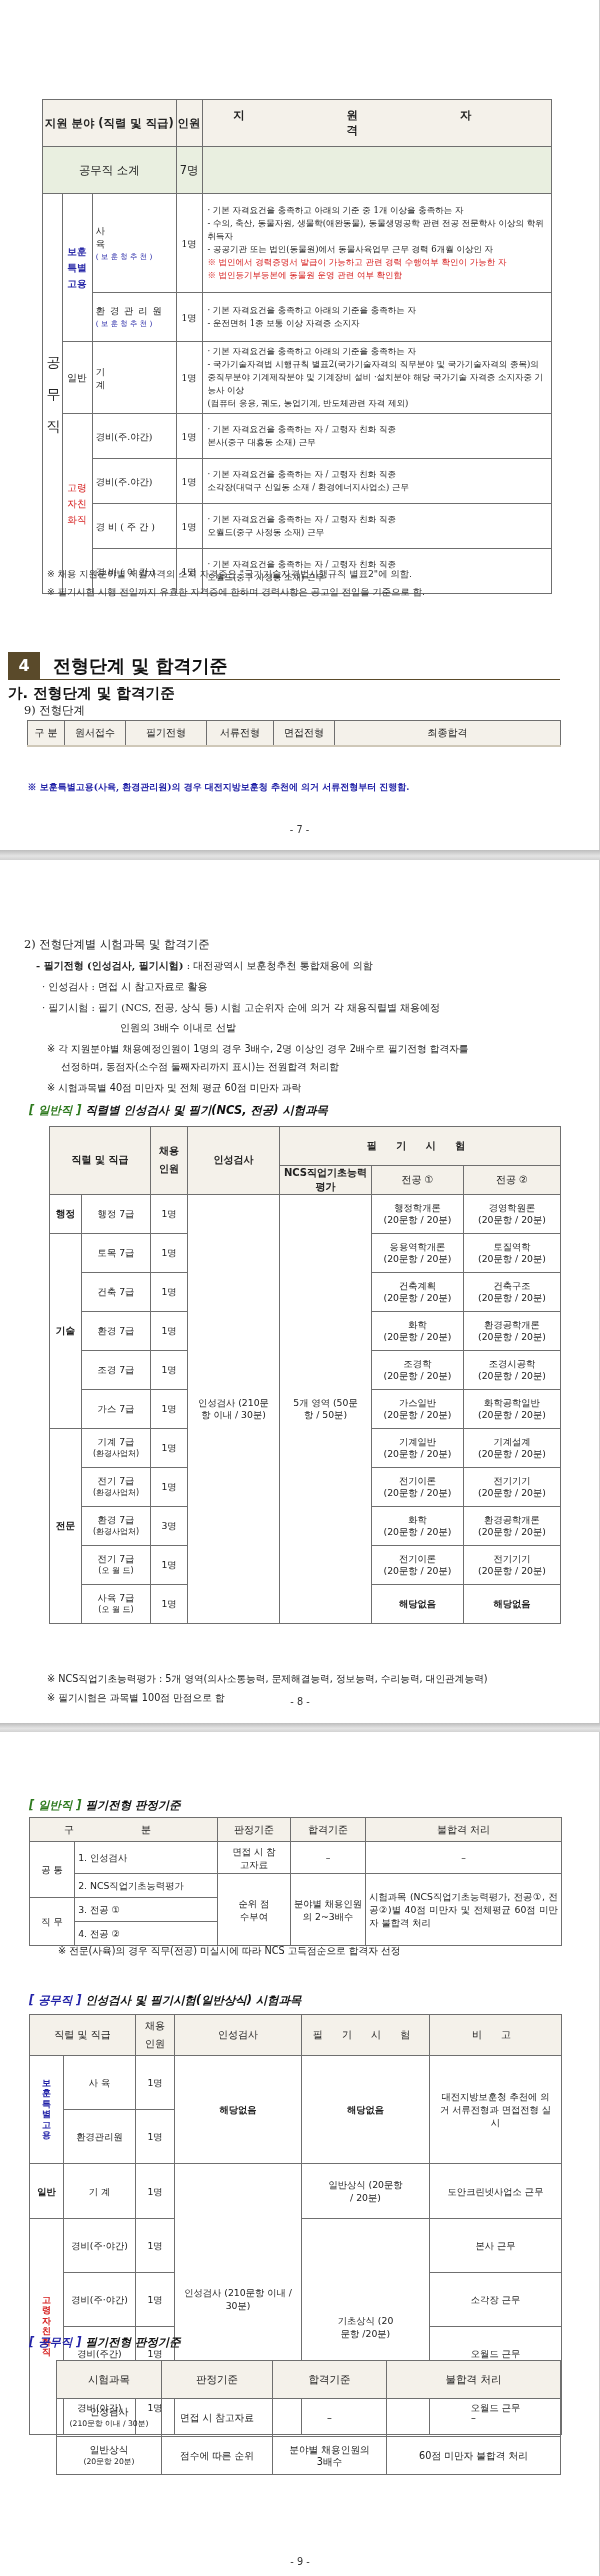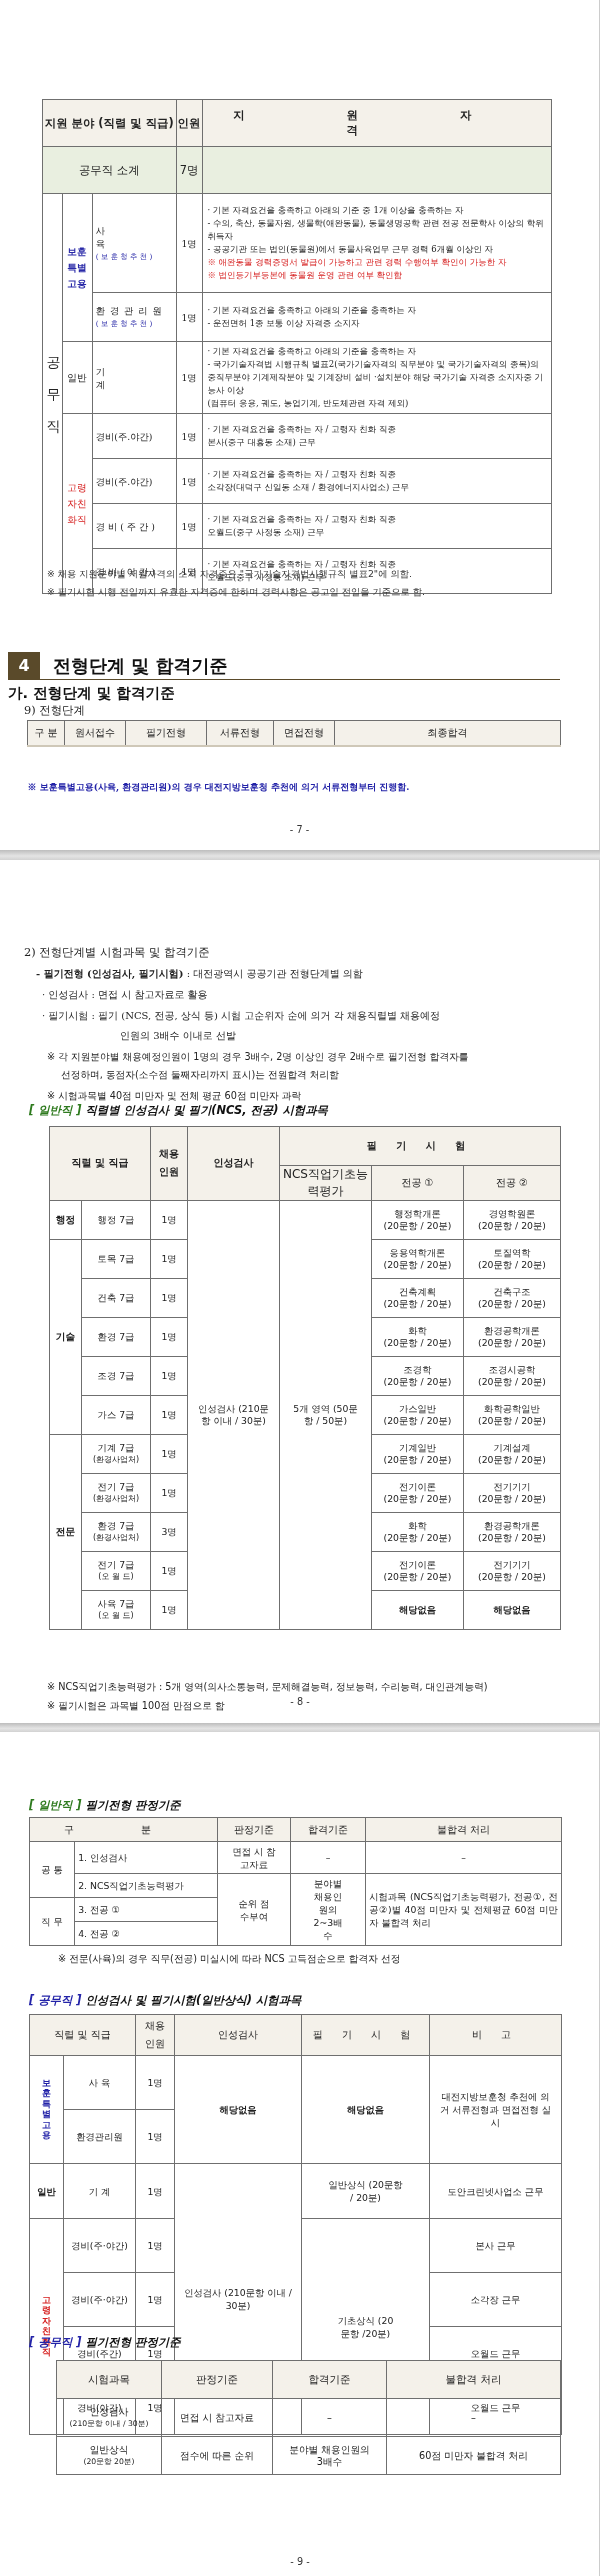--- a/index.html
+++ b/index.html
@@ -38,21 +38,21 @@
   .sec-title { position: absolute; left: 45px; top: 0; font-size: 18px; font-weight: bold; line-height: 27.6px; color: #111; }
   .sub-head { position: absolute; left: 8px; font-size: 14.6px; font-weight: bold; color: #111; }
   .sub-sub { position: absolute; left: 24px; font-size: 11.4px; font-family: "DejaVu Serif", serif; color: #222; }
 
   .t2 { position: absolute; left: 27px; top: 720px; width: 534px; border: 1.6px solid #111; }
   .t2 td { height: 25px; text-align: center; font-size: 10px; }
   .t2 tr:first-child td { background: #f4f1ea; border-bottom: 2.4px solid #cfc8b8; }
   .blue-note { position: absolute; left: 27.6px; top: 781px; color: #2323a8; font-weight: bold; font-size: 9px; font-family: "DejaVu Serif", serif; }
 
   
-  .p2text { position: absolute; left: 24px; font-size: 10px; color: #222; margin-top: 8px; }
+  .p2text { position: absolute; left: 24px; font-size: 10px; color: #222; }
   .p2text.serif { font-family: "DejaVu Serif", serif; }
   .tag-green { color: #2e7a1e; font-weight: bold; }
   .tag-blue { color: #2323a8; font-weight: bold; }
   .tbl-title { position: absolute; left: 29px; font-size: 11.4px; font-weight: bold; color: #111; font-style: italic; }
 
   .t3 { position: absolute; left: 49px; top: 1128px; width: 512px; border: 1.6px solid #111; }
   .t3 th { background: #f4f1ea; font-weight: bold; font-size: 10px; }
   .t3 td { text-align: center; font-size: 9.3px; line-height: 12px; height: 39px; }
   .t3 .grp { font-weight: bold; font-size: 9.7px; }
   .t3 .bold { font-weight: bold; }
@@ -104,21 +104,21 @@
 
     <tr style="height:99px">
       <td rowspan="7" class="cat"><span class="vert" style="font-size:14px;line-height:32px">공무직</span></td>
       <td rowspan="2" class="grp-blue"><span class="vert" style="width:23px;font-size:9.7px;line-height:16px">보훈특별고용</span></td>
       <td class="job"><span style="letter-spacing:41px">사 육</span><span class="rec">(보훈청추천)</span></td>
       <td class="cnt">1명</td>
       <td class="req">
         <div>· 기본 자격요건을 충족하고 아래의 기준 중 1개 이상을 충족하는 자</div>
         <div> - 수의, 축산, 동물자원, 생물학(애완동물), 동물생명공학 관련 전공 전문학사 이상의 학위취득자</div>
         <div> - 공공기관 또는 법인(동물원)에서 동물사육업무 근무 경력 6개월 이상인 자</div>
-        <div class="red">※ 애완동물 경력증명서 발급이 가능하고 관련 경력 수행여부 확인이 가능한 자</div>
+        <div class="red">※ 법인에서 경력증명서 발급이 가능하고 관련 경력 수행여부 확인이 가능한 자</div>
         <div class="red">※ 법인등기부등본에 동물원 운영 관련 여부 확인함</div>
       </td>
     </tr>
     <tr style="height:49px">
       <td class="job"><span style="letter-spacing:4.9px">환경관리원</span><span class="rec">(보훈청추천)</span></td>
       <td class="cnt">1명</td>
       <td class="req">
         <div>· 기본 자격요건을 충족하고 아래의 기준을 충족하는 자</div>
         <div> - 운전면허 1종 보통 이상 자격증 소지자</div>
       </td>
@@ -202,21 +202,21 @@
     </table>
   <div class="blue-note">※ 보훈특별고용(사육, 환경관리원)의 경우 대전지방보훈청 추천에 의거 서류전형부터 진행함.</div>
 
   <div class="pagenum" style="top:824px">- 7 -</div>
 </div>
 <div class="sep"></div>
 
 <div class="page page2">
   <div class="p2text serif" style="top:77px;font-size:11.4px">2) 전형단계별 시험과목 및 합격기준</div>
   <div class="p2text serif" style="top:99px;left:36px">
-    <b>- 필기전형 (인성검사, 필기시험)</b><span> : 대전광역시 공공기관 전형단계별 의함</span>
+    <b>- 필기전형 (인성검사, 필기시험)</b><span> : 대전광역시 보훈청추천 통합채용에 의함</span>
   </div>
   <div class="p2text serif" style="top:120px;left:42px">· 인성검사 : 면접 시 참고자료로 활용</div>
   <div class="p2text serif" style="top:141px;left:42px">· 필기시험 : 필기 (NCS, 전공, 상식 등) 시험 고순위자 순에 의거 각 채용직렬별 채용예정</div>
   <div class="p2text serif" style="top:161px;left:120px">인원의 3배수 이내로 선발</div>
   <div class="p2text" style="top:183px;left:47px;font-size:9.7px">※ 각 지원분야별 채용예정인원이 1명의 경우 3배수, 2명 이상인 경우 2배수로 필기전형 합격자를</div>
   <div class="p2text" style="top:201px;left:61px;font-size:9.7px">선정하며, 동점자(소수점 둘째자리까지 표시)는 전원합격 처리함</div>
   <div class="p2text" style="top:222px;left:47px;font-size:9.7px">※ 시험과목별 40점 미만자 및 전체 평균 60점 미만자 과락</div>
   <div class="tbl-title" style="top:243px">
     <span class="tag-green">[ 일반직 ]</span><span> 직렬별 인성검사 및 필기(NCS, 전공) 시험과목</span>
   </div>
@@ -232,21 +232,21 @@
         <col>
       </colgroup>
     <tbody>
         <tr style="height:39px">
       <th colspan="2" rowspan="2">직렬 및 직급</th>
       <th rowspan="2"><span class="vert" style="width:24px;line-height:18px;font-size:10px">채용 인원</span></th>
       <th rowspan="2">인성검사</th>
       <th colspan="3" style="letter-spacing:8px">필 기 시 험</th>
     </tr>
     <tr style="height:29px">
-      <th style="font-size:12px;font-weight:normal">NCS직업기초능력평가</th>
+      <th style="font-size:10px;font-weight:bold">NCS직업기초능력평가</th>
       <th style="font-weight:normal">전공 ①</th>
       <th style="font-weight:normal">전공 ②</th>
     </tr>
     <tr>
       <td class="grp">행정</td>
       <td>행정 7급</td>
       <td>1명</td>
       <td rowspan="11" style="padding:0 8px">인성검사 (210문항 이내 / 30분)</td>
       <td rowspan="11" style="padding:0 11.4px">5개 영역 (50문항 / 50분)</td>
       <td>
@@ -428,21 +428,21 @@
   <tr style="height:32px">
     <td rowspan="2" class="c">공 통</td>
     <td class="l">1. 인성검사</td>
     <td class="c" style="padding:0 11.4px">면접 시 참고자료</td>
     <td class="c">–</td>
     <td class="c">–</td>
   </tr>
   <tr>
     <td class="l">2. NCS직업기초능력평가</td>
     <td rowspan="3" class="c" style="padding:0 16px">순위 점수부여</td>
-    <td rowspan="3" class="c" style="padding:0 20px">분야별 채용인원의 2~3배수</td>
+    <td rowspan="3" class="c" style="padding:0 1px">분야별 채용인원의 2~3배수</td>
     <td rowspan="3" class="l" style="padding:0 3.2px;text-align:justify">시험과목 (NCS직업기초능력평가, 전공①, 전공②)별 40점 미만자 및 전체평균 60점 미만자 불합격 처리</td>
   </tr>
   <tr>
     <td rowspan="2" class="c">직 무</td>
     <td class="l">3. 전공 ①</td>
   </tr>
   <tr>
     <td class="l">4. 전공 ②</td>
   </tr>
 </tbody>

